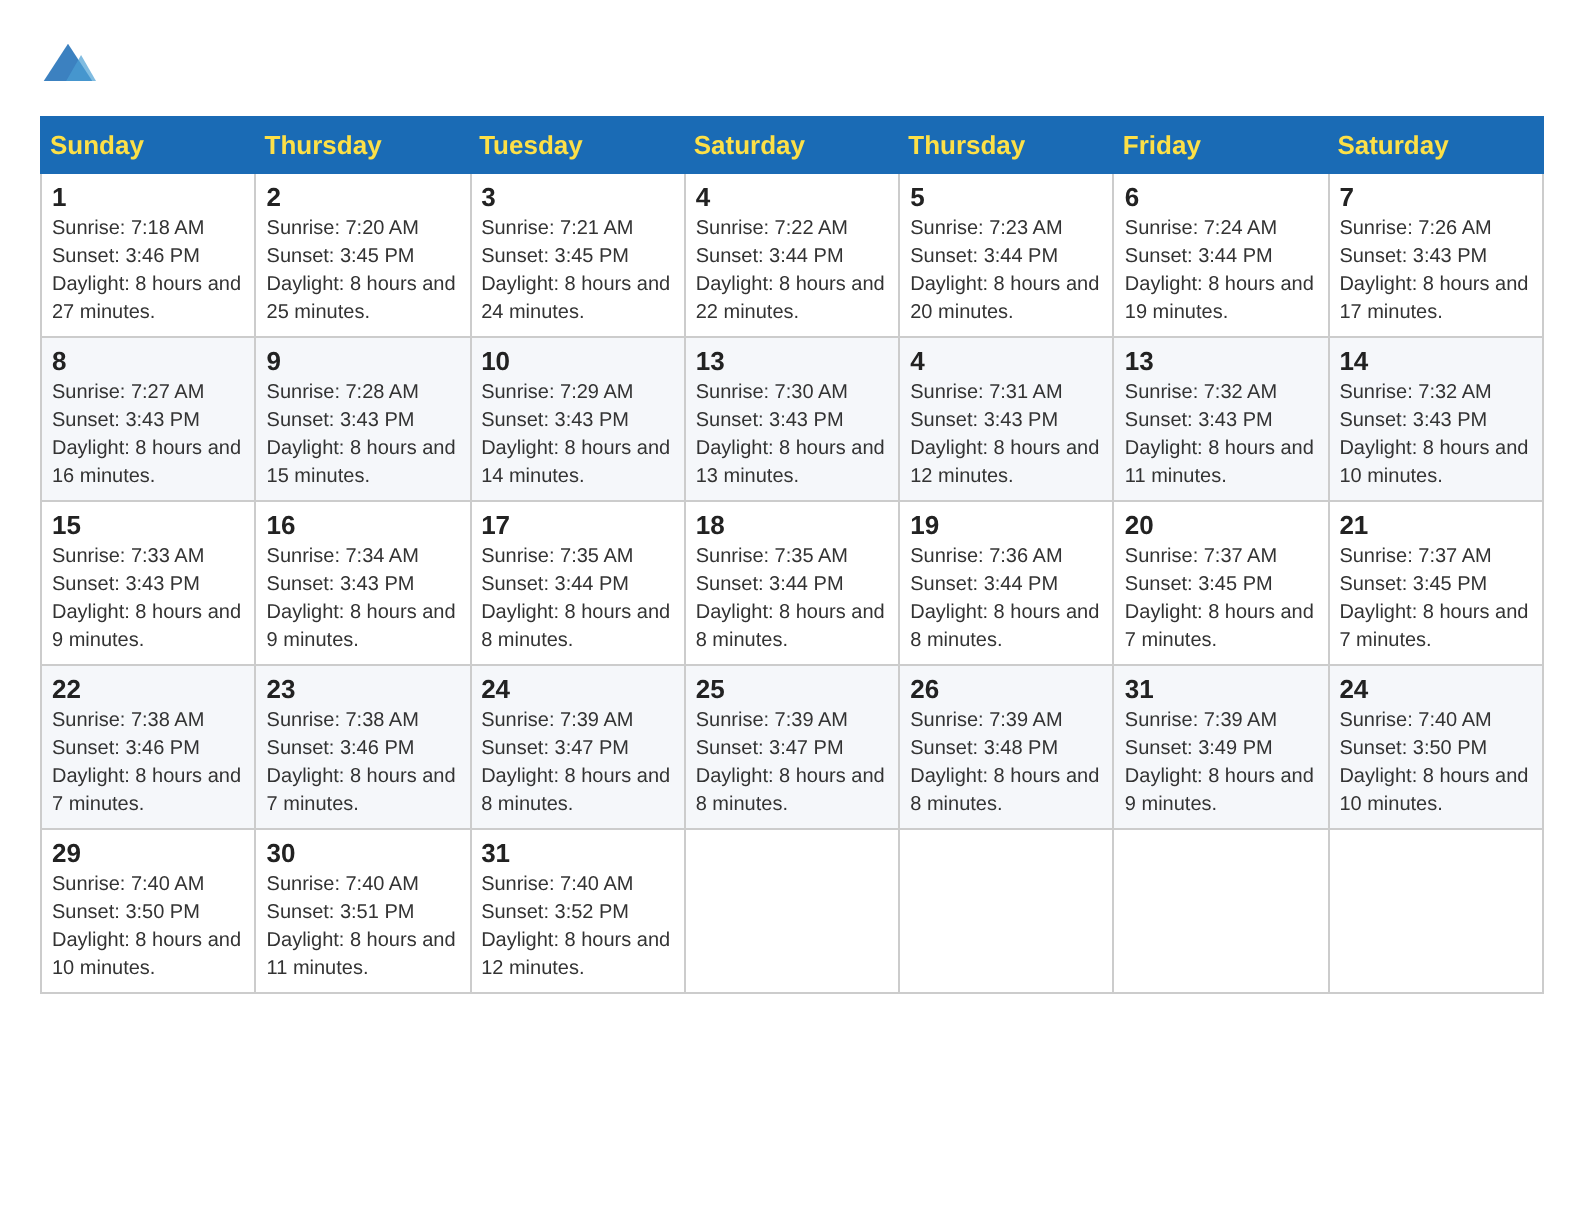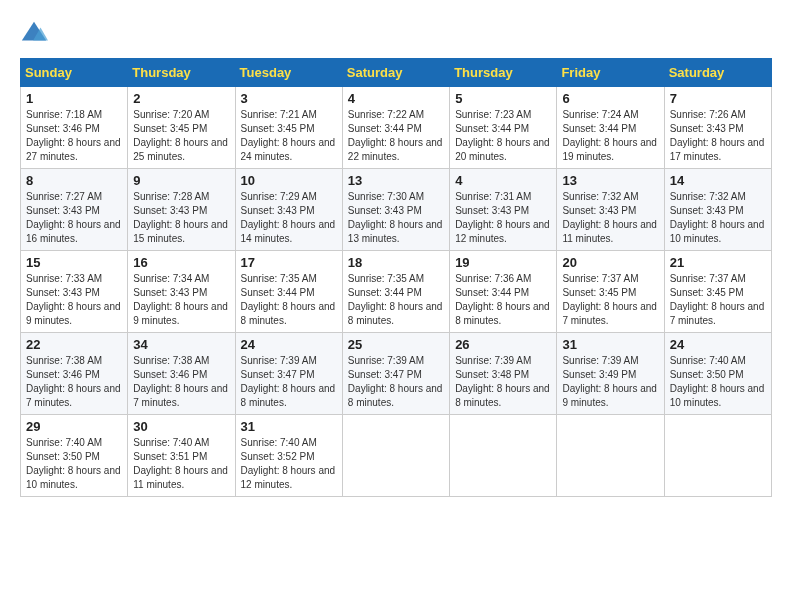--- a/index.html
+++ b/index.html
@@ -209,21 +209,21 @@
           <span class="day-number">21</span>
           <div class="day-info">Sunrise: 7:37 AM<br>Sunset: 3:45 PM<br>Daylight: 8 hours and 7 minutes.</div>
         </td>
       </tr>
       <tr>
         <td>
           <span class="day-number">22</span>
           <div class="day-info">Sunrise: 7:38 AM<br>Sunset: 3:46 PM<br>Daylight: 8 hours and 7 minutes.</div>
         </td>
         <td>
-          <span class="day-number">34</span>
+          <span class="day-number">23</span>
           <div class="day-info">Sunrise: 7:38 AM<br>Sunset: 3:46 PM<br>Daylight: 8 hours and 7 minutes.</div>
         </td>
         <td>
           <span class="day-number">24</span>
           <div class="day-info">Sunrise: 7:39 AM<br>Sunset: 3:47 PM<br>Daylight: 8 hours and 8 minutes.</div>
         </td>
         <td>
           <span class="day-number">25</span>
           <div class="day-info">Sunrise: 7:39 AM<br>Sunset: 3:47 PM<br>Daylight: 8 hours and 8 minutes.</div>
         </td>

